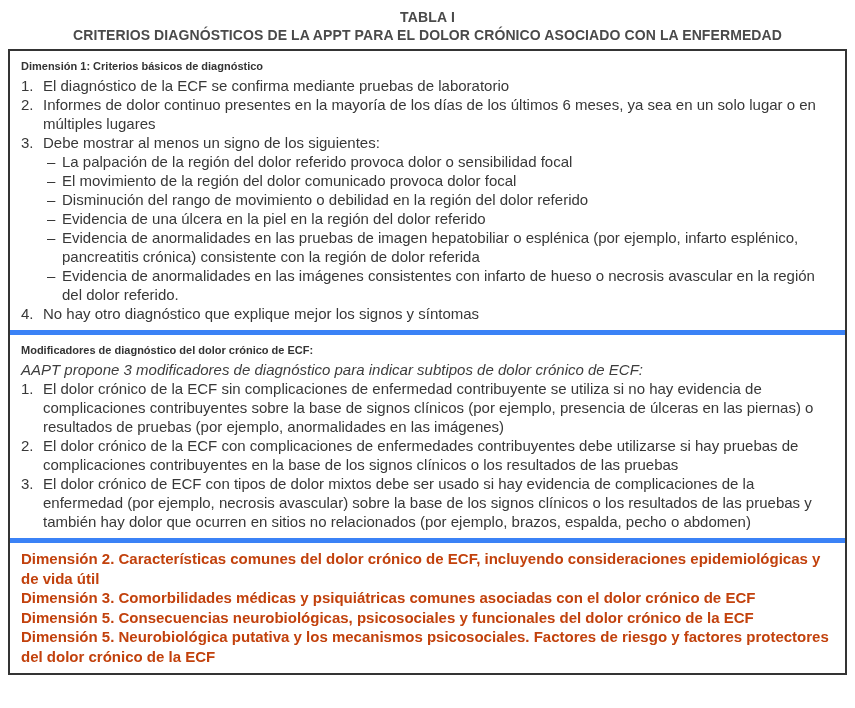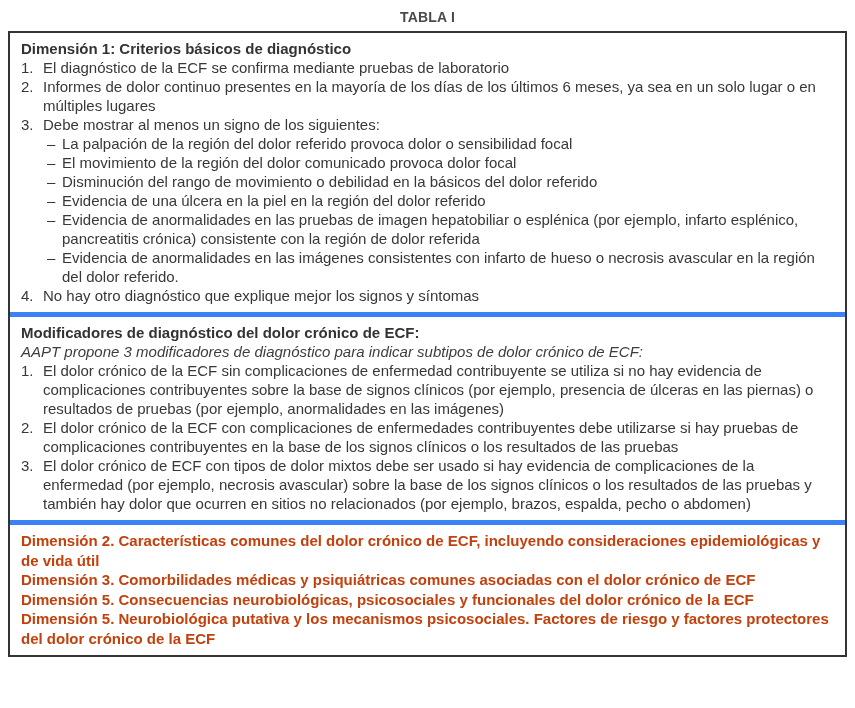--- a/index.html
+++ b/index.html
@@ -7,36 +7,37 @@
   .page {
     width: 855px; height: 708px; box-sizing: border-box;
     padding: 8px 8px 6px 8px; background: #ffffff; overflow: hidden;
   }
   .caption { text-align: center; font-weight: bold; color: #4a4a4a; }
   .cap-label { font-size: 14px; line-height: 18px; letter-spacing: 0.2px; }
   .cap-title { font-size: 14px; line-height: 18px; letter-spacing: 0.1px; }
   .box { border: 2px solid #343434; margin-top: 5px; }
   .sec { padding: 6px 10px 7px 11px; }
   .sec + .sec { border-top: 5px solid #3b82f6; }
-  .sec-heading { margin: 0; font-size: 15px; line-height: 19px; font-weight: bold; color: #333333; }
+  .sec-heading { margin: 0; font-size: 11px; line-height: 19px; font-weight: bold; color: #333333; }
   .note { margin: 0; font-size: 15px; line-height: 19px; font-style: italic; color: #3d3d3d; }
   .item { display: flex; font-size: 15px; line-height: 19px; }
   .item .marker { flex: 0 0 22px; }
   .item .text { flex: 1 1 auto; }
   .item.lvl1 { padding-left: 26px; }
   .item.lvl1 .marker { flex: 0 0 15px; }
   .dim-par { margin: 0; font-size: 15px; line-height: 19.5px; font-weight: bold; color: #c2410c; }
 </style>
 </head>
 <body>
 
 <div class="page">
 
   <header class="caption">
     <div class="cap-label">TABLA I</div>
+    <div class="cap-title">CRITERIOS DIAGNÓSTICOS DE LA APPT PARA EL DOLOR CRÓNICO ASOCIADO CON LA ENFERMEDAD</div>
   </header>
 
   <div class="box">
 
     <section class="sec">
       <h3 class="sec-heading">Dimensión 1: Criterios básicos de diagnóstico</h3>
 
       <div class="item lvl0">
         <span class="marker">1.</span>
         <span class="text">El diagnóstico de la ECF se confirma mediante pruebas de laboratorio</span>
@@ -52,21 +53,21 @@
       <div class="item lvl1">
         <span class="marker">–</span>
         <span class="text">La palpación de la región del dolor referido provoca dolor o sensibilidad focal</span>
       </div>
       <div class="item lvl1">
         <span class="marker">–</span>
         <span class="text">El movimiento de la región del dolor comunicado provoca dolor focal</span>
       </div>
       <div class="item lvl1">
         <span class="marker">–</span>
-        <span class="text">Disminución del rango de movimiento o debilidad en la básicos del dolor referido</span>
+        <span class="text">Disminución del rango de movimiento o debilidad en la región del dolor referido</span>
       </div>
       <div class="item lvl1">
         <span class="marker">–</span>
         <span class="text">Evidencia de una úlcera en la piel en la región del dolor referido</span>
       </div>
       <div class="item lvl1">
         <span class="marker">–</span>
         <span class="text">Evidencia de anormalidades en las pruebas de imagen hepatobiliar o esplénica (por ejemplo, infarto esplénico, pancreatitis crónica) consistente con la región de dolor referida</span>
       </div>
       <div class="item lvl1">

